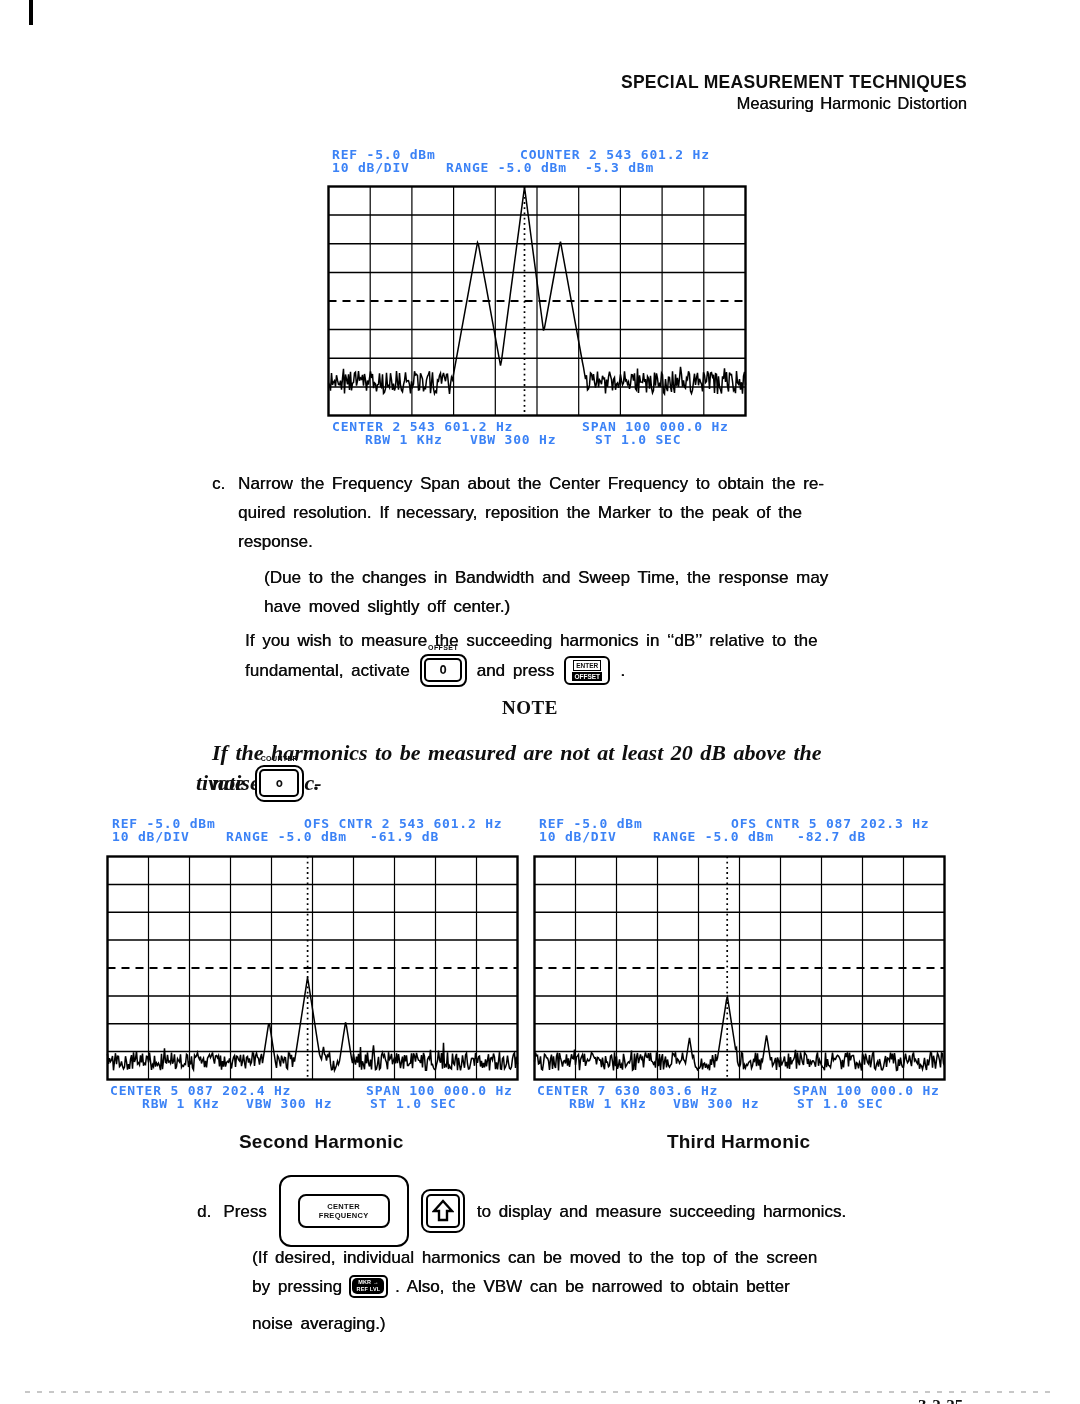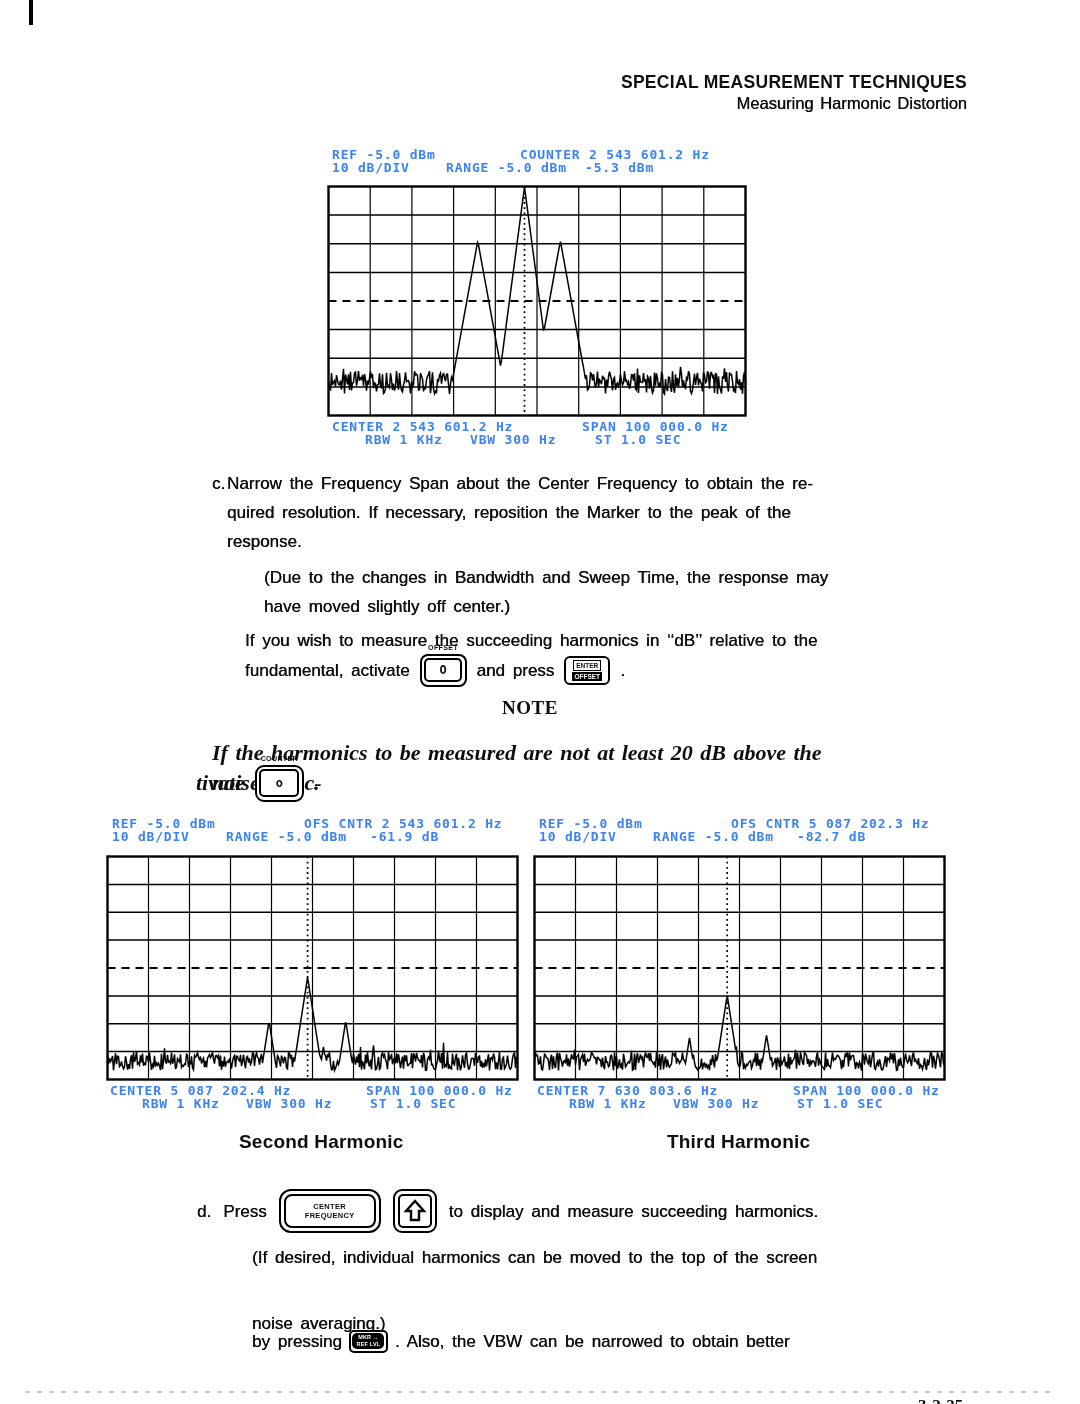--- a/index.html
+++ b/index.html
@@ -29,21 +29,21 @@
              align-items:center;justify-content:center;background:#fff;}
   .key-face{font-family:"DejaVu Sans Mono",monospace;font-weight:700;font-size:12px;line-height:12px;}
   .k-offset .key-inner{width:34px;height:20px;}
   .k-counter .key-outer{border-radius:9px;}
   .k-counter .key-inner{width:36px;height:24px;}
   .k-enteroffset .key-outer{border-radius:6px;padding:2px;}
   .k-enteroffset .key-inner{border:none;width:38px;}
   .k-enteroffset .eo1{font-size:6.5px;font-weight:700;border:1px solid #000;padding:0 2px;line-height:9px;}
   .k-enteroffset .eo2{font-size:6.5px;font-weight:700;background:#000;color:#fff;padding:0 2px;
                       line-height:9px;margin-top:1px;}
-  .k-cf .key-outer{border-radius:12px;padding:3px;}
+  .k-cf .key-outer{border-radius:12px;padding:17px;}
   .k-cf .key-inner{border-radius:8px;width:88px;height:30px;}
   .k-cf .cf-line{font-size:7.5px;font-weight:700;line-height:9px;letter-spacing:0.3px;}
   .k-shift .key-outer{border-radius:9px;padding:3px;}
   .k-shift .key-inner{width:30px;height:30px;}
   .k-mkr .key-outer{border-radius:5px;border-width:2px;padding:1.5px;}
   .k-mkr .key-inner{border:none;background:#000;color:#fff;width:32px;padding:1px 0;}
   .k-mkr .mk-line{font-size:5.5px;font-weight:700;line-height:7px;letter-spacing:0.2px;}
   
   .scan-tick{background:#000;}
   .scan-bottom{background:repeating-linear-gradient(90deg,#9a9a9a 0 5px,transparent 5px 12px);
@@ -90,21 +90,21 @@
         <line x1="197.5" y1="1.5" x2="197.5" y2="230.5" stroke="#000" stroke-width="1.7" stroke-dasharray="1.8,3.4"></line>
       </svg>
     <span style="left:5px;top:272px;">CENTER 2 543 601.2 Hz</span>
     <span style="left:255px;top:272px;">SPAN 100 000.0 Hz</span>
     <span style="left:38px;top:285px;">RBW 1 KHz</span>
     <span style="left:143px;top:285px;">VBW 300 Hz</span>
     <span style="left:268px;top:285px;">ST 1.0 SEC</span>
   </div>
 
   <div class="abs body" style="left:212px;top:469px;">c.</div>
-  <div class="abs body" style="left:227px;top:469px;width:640px;">Narrow the Frequency Span about the Center Frequency to obtain the re-
+  <div class="abs body" style="left:238px;top:469px;width:640px;">Narrow the Frequency Span about the Center Frequency to obtain the re-
 quired resolution. If necessary, reposition the Marker to the peak of the
 response.</div>
   <div class="abs body" style="left:264px;top:563px;width:620px;">(Due to the changes in Bandwidth and Sweep Time, the response may
 have moved slightly off center.)</div>
 
   <div class="abs body" style="left:245px;top:626px;">If you wish to measure the succeeding harmonics in ‘‘dB’’ relative to the</div>
   <div class="fline" style="left:245px;top:646px;height:48px;">
     <span class="body t">fundamental, activate</span>
     <span class="key-wrap k-offset">
       <span class="key-top-label" style="position:absolute;">OFFSET</span>
@@ -229,21 +229,21 @@
         <svg width="22" height="24" viewBox="0 0 22 24">
           <path d="M11 2 L20 12 H15 V21 H7 V12 H2 Z" fill="none" stroke="#000" stroke-width="2.4" stroke-linejoin="miter"></path>
         </svg>
       </span>
         </span>
     </span>
     <span class="body t">to display and measure succeeding harmonics.</span>
   </div>
 
   <div class="abs body" style="left:252px;top:1243px;">(If desired, individual harmonics can be moved to the top of the screen</div>
-  <div class="fline" style="left:252px;top:1323px;height:36px;gap:7px;">
+  <div class="fline" style="left:252px;top:1268px;height:36px;gap:7px;">
     <span class="body t">by pressing</span>
     <span class="key-wrap k-mkr">
       <span class="key-outer">
           <span class="key-inner">
         <span class="mk-line">MKR →</span>
         <span class="mk-line">REF LVL</span>
       </span>
         </span>
     </span>
     <span class="body t">. Also, the VBW can be narrowed to obtain better</span>

